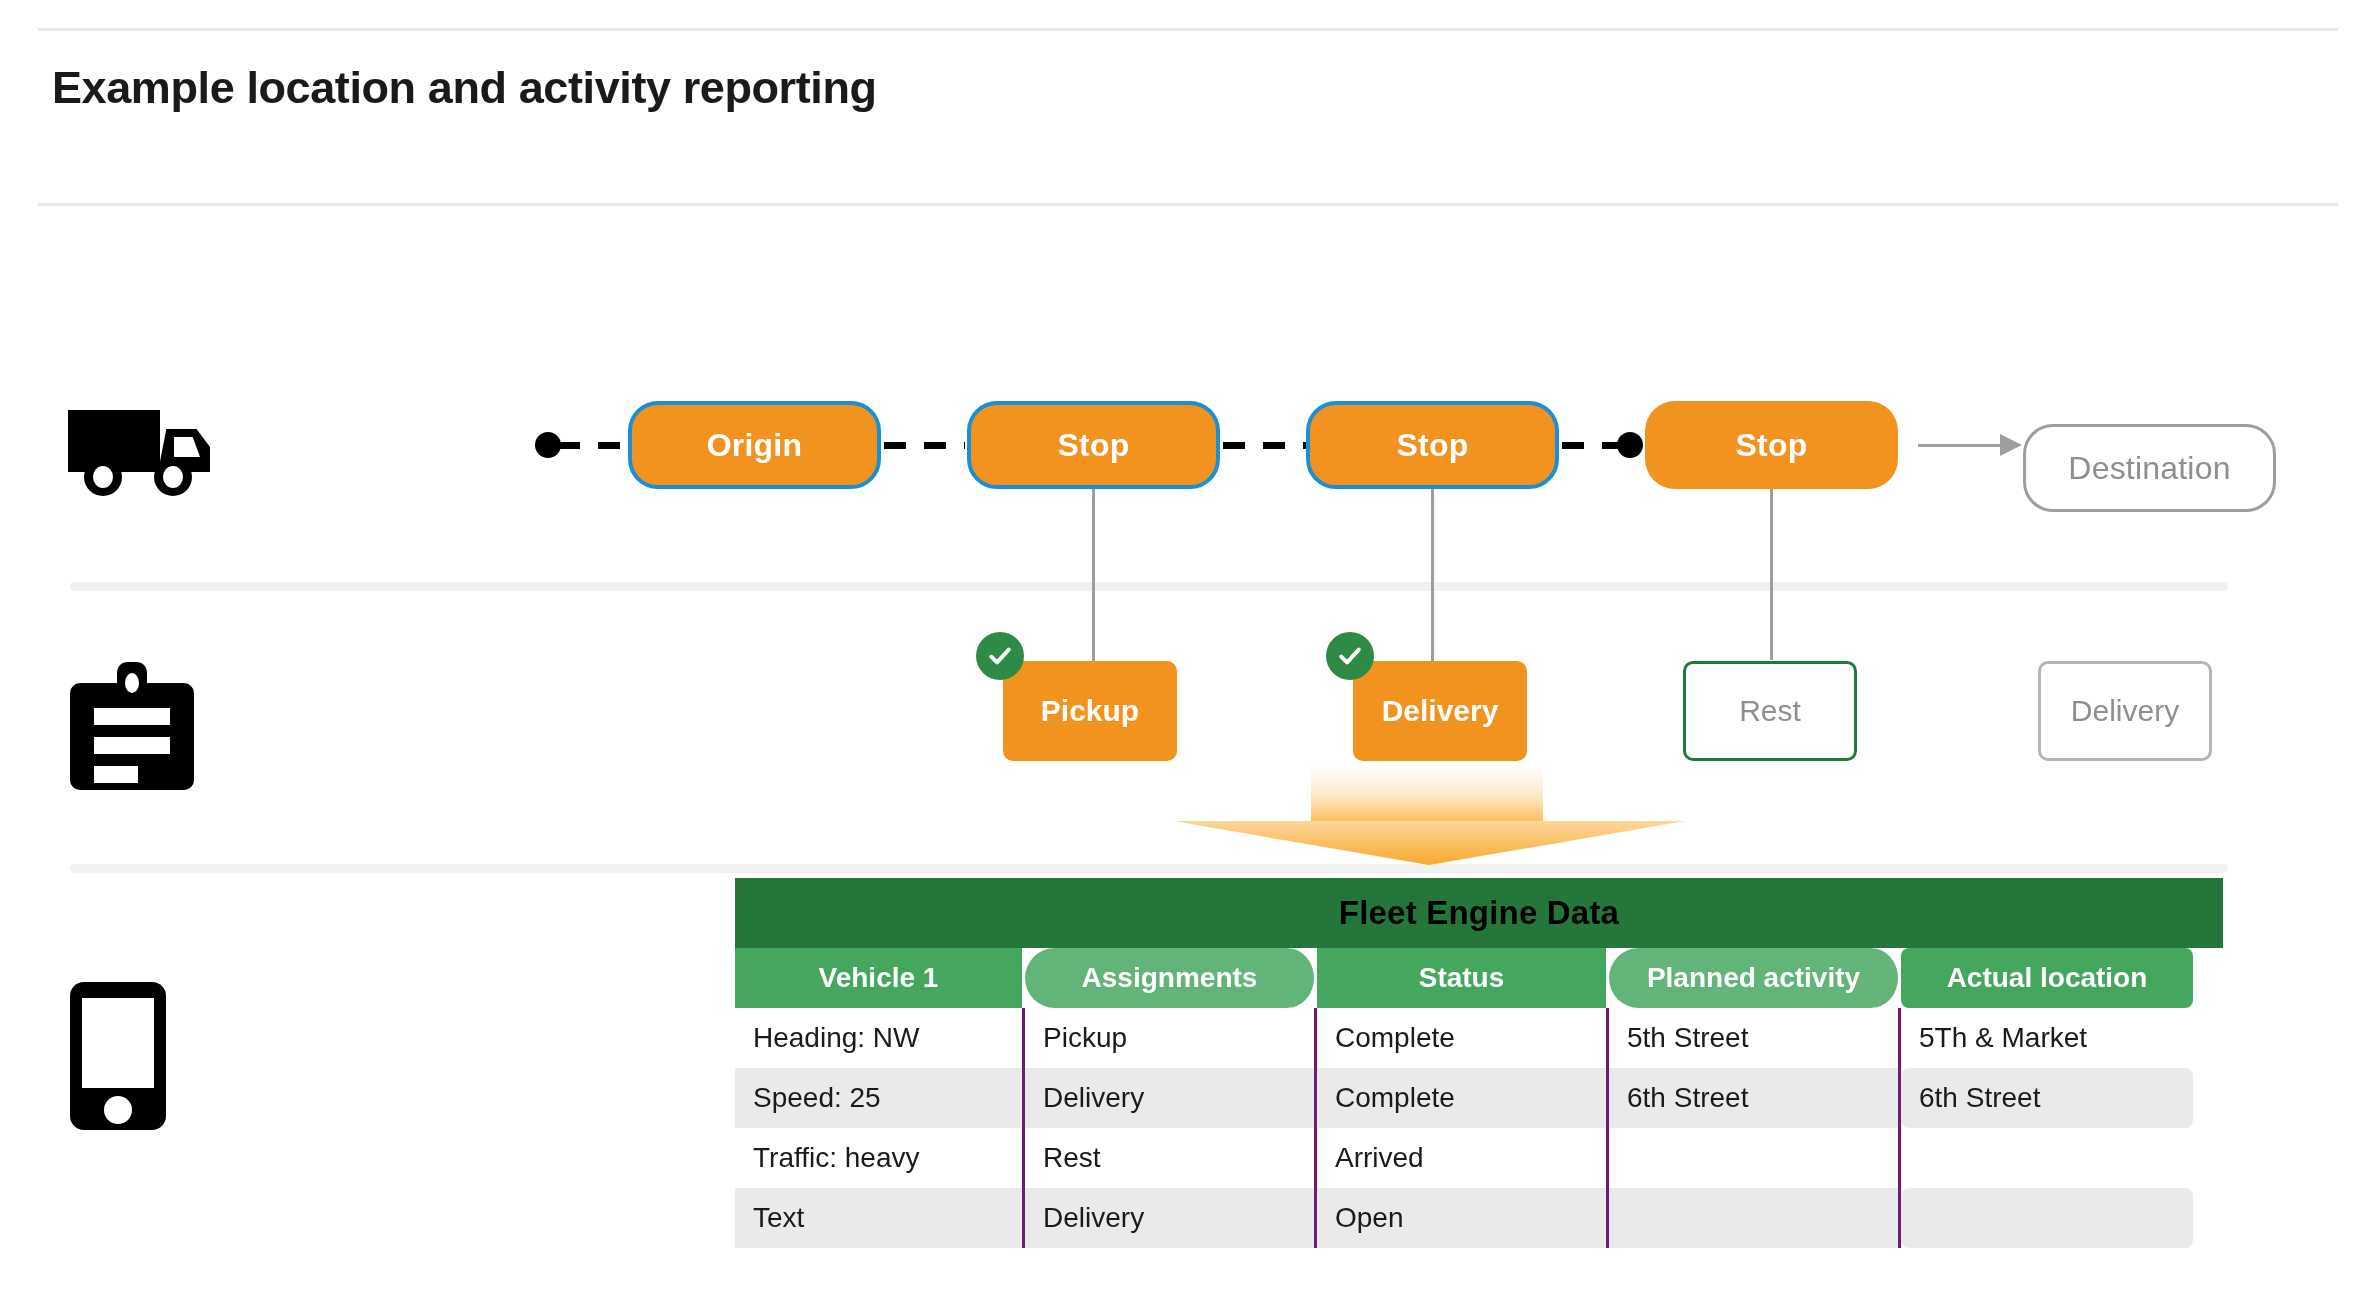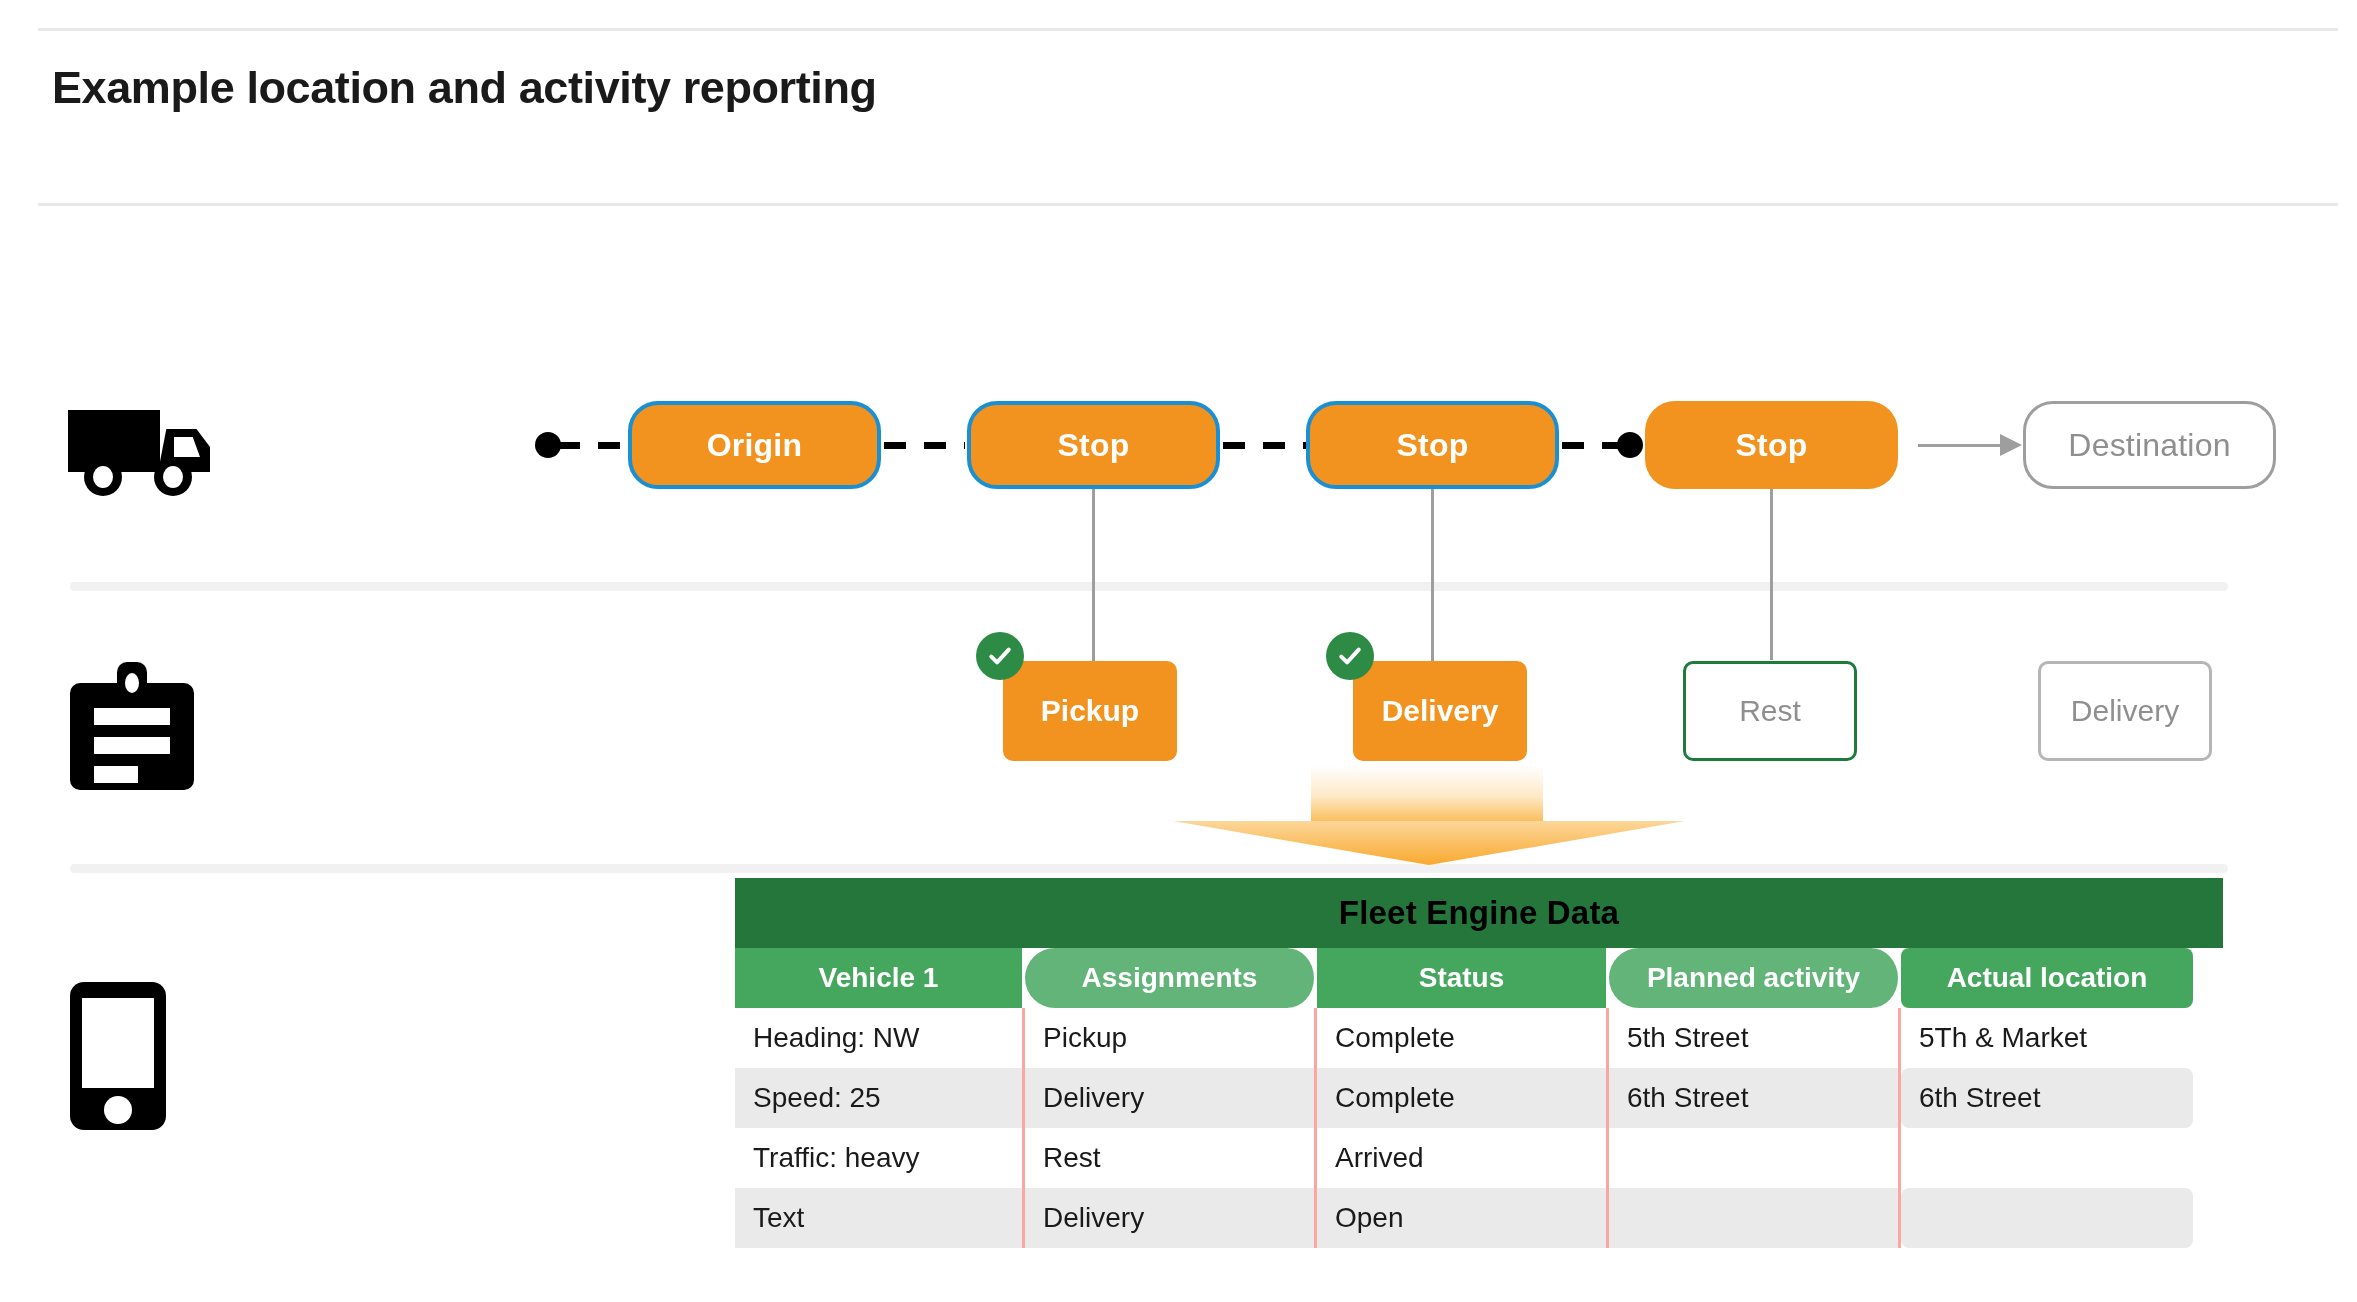--- a/index.html
+++ b/index.html
@@ -179,21 +179,21 @@
   }
   #table-grid th:last-child { border-right: 0; }
   #table-grid th.sh-dark  { background:#45a75e; }
   #table-grid th.sh-light { background:#62b479;border-radius:30px; }
 
   #table-grid tbody tr { height: 60px; }
   #table-grid tbody td {
     font-size: 28px;
     color: #1a1a1a;
     background: #ffffff;
-    border-right: 3px solid #fca5a5;
+    border-right: 3px solid #701a75;
   }
   #table-grid tbody td:last-child { border-right: 0; }
   #table-grid tbody tr.alt td { background: #eaeaea; }
 
   .c1 { width: 290px; } .c2 { width: 292px; } .c3 { width: 292px; }
   .c4 { width: 292px; } .c5 { width: 292px; border-radius: 8px; }
 </style>
 </head>
 <body>
 
@@ -254,21 +254,21 @@
   <div class="dash-seg" style="left:1562px; top:442px; width:66px;"></div>
   <div class="route-dot" style="left:1617px; top:432px;"></div>
 
   <div class="pill plain" style="left:1645px; top:401px; width:253px;">
     <span>Stop</span>
   </div>
 
   <div id="arrow-to-dest"></div>
   <div id="arrow-head"></div>
 
-  <div class="pill ghost" style="left:2023px; top:401px; width:253px;">
+  <div class="pill ghost" style="left:2023px; top:424px; width:253px;">
     <span>Destination</span>
   </div>
 
   <div class="connector" style="left:1092px; top:489px; height:175px;"></div>
   <div class="connector" style="left:1431px; top:489px; height:175px;"></div>
   <div class="connector" style="left:1770px; top:489px; height:171px;"></div>
 
   <div class="card done" style="left:1003px; top:661px;">
     <span>Pickup</span>
   </div>

